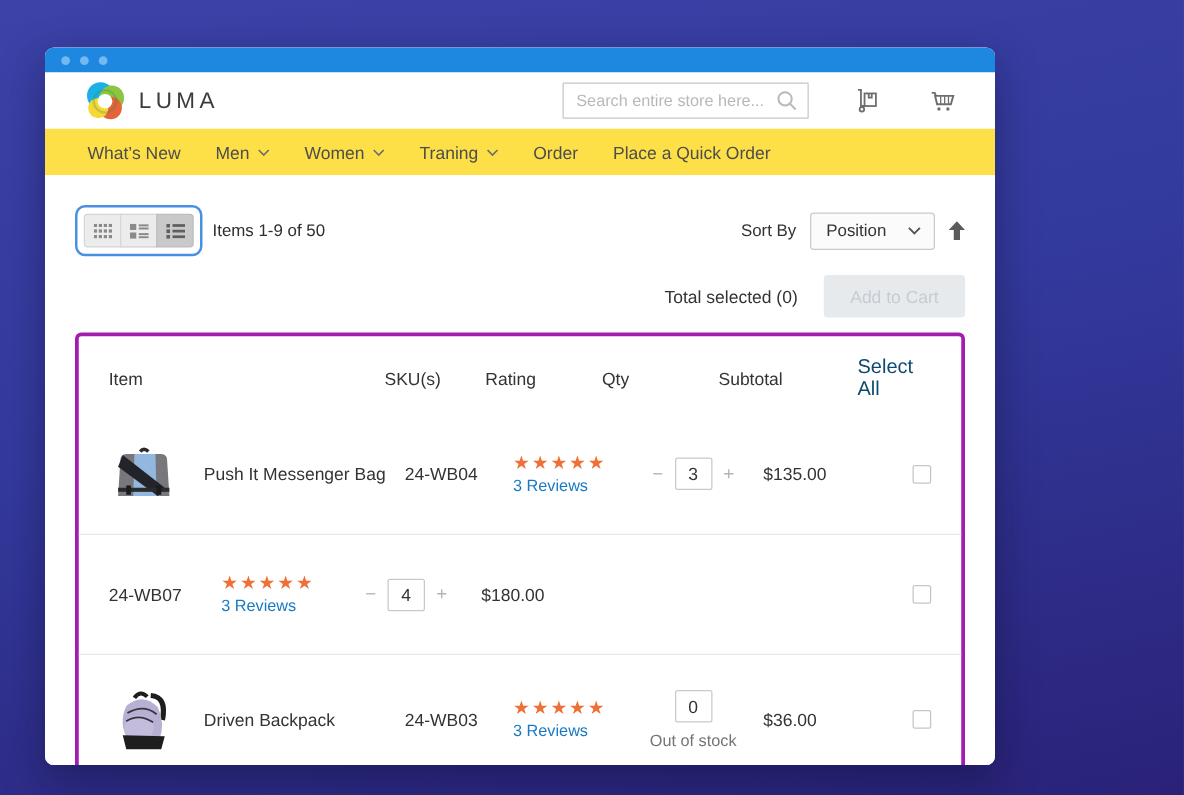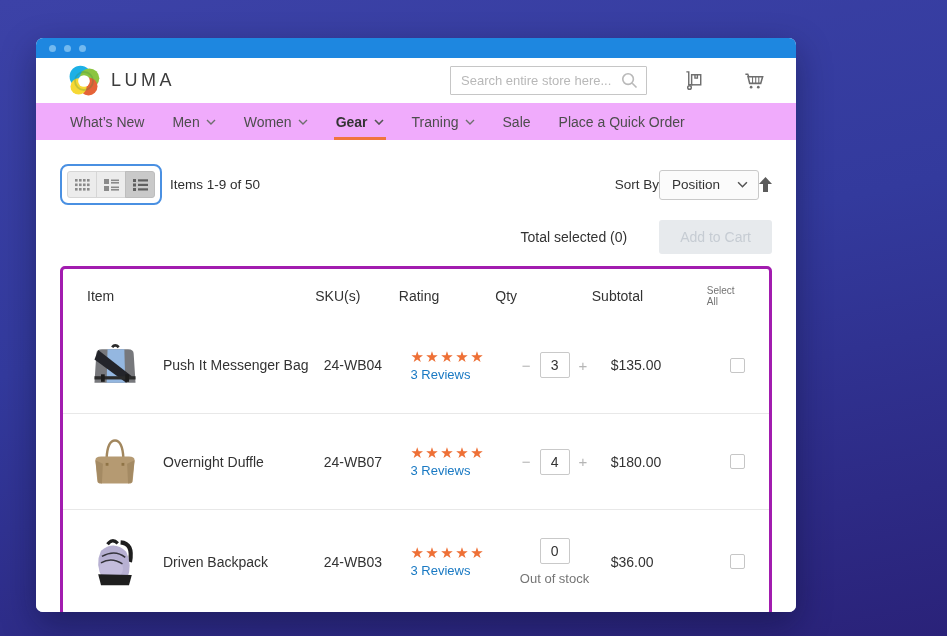--- a/index.html
+++ b/index.html
@@ -32,60 +32,60 @@
   .search-box { position: relative; }
   .search-box input {
     width: 197px; height: 29px; border: 1px solid #c6c6c6; border-radius: 1px;
     padding: 0 32px 0 10px; font-size: 13px; color: #444; outline: none;
     font-family: "Liberation Sans", sans-serif;
   }
   .search-box input::placeholder { color: #b8b8b8; }
   .search-icon { position: absolute; right: 8px; top: 5px; cursor: pointer; }
   .hdr-icon { cursor: pointer; display: flex; align-items: center; }
   
-  .nav { height: 37px; flex: 0 0 37px; background: #f0abfc; display: flex; align-items: stretch; padding: 0 20px; }
+  .nav { height: 37px; flex: 0 0 37px; background: #fde047; display: flex; align-items: stretch; padding: 0 20px; }
   .nav-item { display: flex; align-items: center; gap: 6px; padding: 0 14px; font-size: 14px; color: #4d4d4d; cursor: pointer; position: relative; white-space: nowrap; }
   .nav-item.active { font-weight: 700; color: #333; }
   .nav-item.active::after { content: ""; position: absolute; left: 12px; right: 12px; bottom: 0; height: 3px; background: #f0753e; }
   
   .content { flex: 1; background: #fff; padding: 0 24px; display: flex; flex-direction: column; }
   .toolbar-row { margin-top: 24px; display: flex; align-items: center; }
   .viewmode-group { border: 2px solid #4a90e2; border-radius: 8px; padding: 5px; display: inline-flex; background: #fff; }
   .vm-btn { width: 30px; height: 27px; background: #ececec; border: 1px solid #d6d6d6; display: flex; align-items: center; justify-content: center; cursor: pointer; margin-left: -1px; }
   .vm-btn:first-child { border-radius: 3px 0 0 3px; margin-left: 0; }
   .vm-btn:last-child { border-radius: 0 3px 3px 0; }
   .vm-btn.active { background: #c9c9c9; border-color: #bdbdbd; }
   .items-count { margin-left: 8px; font-size: 13.5px; color: #2e2e2e; }
-  .toolbar-right { margin-left: auto; display: flex; align-items: center; }
+  .toolbar-right { margin-left: auto; display: flex; align-items: center; gap: 11px; }
   .sort-label { font-size: 13.5px; color: #333; }
   .sort-select { width: 100px; height: 30px; border: 1px solid #c9c9c9; border-radius: 3px; background: #fbfbfb; display: flex; align-items: center; padding: 0 10px 0 12px; font-size: 13.5px; color: #333; cursor: pointer; }
   .sort-select .chev { margin-left: auto; }
   .sorter-btn { cursor: pointer; display: flex; align-items: center; }
-  .selection-row { margin-top: 15px; display: flex; align-items: center; justify-content: flex-end; gap: 32px; }
+  .selection-row { margin-top: 15px; display: flex; align-items: center; justify-content: flex-end; gap: 21px; }
   .total-selected { font-size: 14px; color: #333; }
   .add-to-cart { background: #e7eaed; color: #c6ccd3; border: none; border-radius: 3px; padding: 9px 21px; font-size: 14px; font-family: "Liberation Sans", sans-serif; cursor: default; }
   
   .table-card { margin-top: 12px; border: 3px solid #a21caf; border-radius: 5px; background: #fff; }
   .thead, .trow { display: flex; align-items: center; padding: 0 24px; }
   .thead { padding-top: 16px; padding-bottom: 10px; font-size: 14px; color: #333; }
   .trow { min-height: 96px; }
   .trow + .trow { border-top: 1px solid #e8e8e8; }
   .trow:first-of-type { min-height: 89px; }
   .trow.last { min-height: 104px; }
   .c-item { width: 246px; display: flex; align-items: center; }
   .c-sku { width: 90px; font-size: 14px; color: #333; }
   .c-rating { width: 104px; display: flex; flex-direction: column; gap: 3px; }
   .c-qty { width: 104px; }
   .c-sub { width: 124px; font-size: 14px; color: #333; }
   .c-check { margin-left: auto; display: flex; justify-content: flex-end; }
   .prod-img { width: 56px; height: 58px; margin-right: 20px; flex: 0 0 56px; }
   .prod-name { font-size: 14px; color: #333; }
   .stars { color: #ee7036; font-size: 15px; letter-spacing: 1.5px; line-height: 1; }
   .reviews-link { font-size: 13px; color: #1979c3; cursor: pointer; }
-  .select-all { font-size: 10px; color: #737373; cursor: pointer; }
+  .select-all { font-size: 16px; color: #0c4a6e; cursor: pointer; }
   .qty-wrap { width: 88px; display: flex; flex-direction: column; align-items: center; gap: 7px; }
   .stepper { display: flex; align-items: center; gap: 9px; }
   .step-btn { color: #b5b5b5; font-size: 15px; cursor: pointer; line-height: 1; }
   .qty-input { width: 30px; height: 26px; border: 1px solid #c9c9c9; border-radius: 2px; text-align: center; font-size: 14px; color: #333; outline: none; font-family: "Liberation Sans", sans-serif; }
   .stock-label { font-size: 13px; color: #757575; white-space: nowrap; }
   input[type="checkbox"] { appearance: none; -webkit-appearance: none; width: 15px; height: 15px; border: 1px solid #c6c6c6; border-radius: 2px; background: #fff; cursor: pointer; }
 </style>
 </head>
 <body>
 
@@ -149,34 +149,28 @@
         <svg width="10" height="6" viewBox="0 0 10 6" fill="none" stroke="#6e6e6e" stroke-width="1.4">
             <path d="M1 1 L5 5 L9 1"></path>
           </svg>
       </div>
       <div class="nav-item">
         <span>Women</span>
         <svg width="10" height="6" viewBox="0 0 10 6" fill="none" stroke="#6e6e6e" stroke-width="1.4">
             <path d="M1 1 L5 5 L9 1"></path>
           </svg>
       </div>
-      <div class="nav-item active">
-        <span>Gear</span>
-        <svg width="10" height="6" viewBox="0 0 10 6" fill="none" stroke="#555" stroke-width="1.6">
-            <path d="M1 1 L5 5 L9 1"></path>
-          </svg>
-      </div>
       <div class="nav-item">
         <span>Traning</span>
         <svg width="10" height="6" viewBox="0 0 10 6" fill="none" stroke="#6e6e6e" stroke-width="1.4">
             <path d="M1 1 L5 5 L9 1"></path>
           </svg>
       </div>
       <div class="nav-item">
-        <span>Sale</span>
+        <span>Order</span>
       </div>
       <div class="nav-item">
         <span>Place a Quick Order</span>
       </div>
     </div>
 
     <div class="content">
 
       <div class="toolbar-row">
         <div class="viewmode-group">
@@ -278,31 +272,20 @@
               </div>
             </div>
           </div>
           <div class="c-sub">$135.00</div>
           <div class="c-check">
               <input type="checkbox" style="">
             </div>
         </div>
 
         <div class="trow">
-          <div class="c-item">
-            <svg class="prod-img" viewBox="0 0 60 60">
-              <path d="M21 26 Q22 7 30 7 Q38 7 39 26" stroke="#a2875e" stroke-width="2.6" fill="none"></path>
-              <path d="M9 28 Q9 24 15 24 L45 24 Q51 24 51 28 L49 50 Q49 53 45 53 L15 53 Q11 53 11 50 Z" fill="#b59a72"></path>
-              <path d="M9 28 L17 32 L16 53 L12 52 Z" fill="#a48a63"></path>
-              <path d="M51 28 L43 32 L44 53 L48 52 Z" fill="#a48a63"></path>
-              <rect x="20" y="31" width="3" height="3" fill="#8f7446"></rect>
-                <rect x="37" y="31" width="3" height="3" fill="#8f7446"></rect>
-            </svg>
-            <span class="prod-name">Overnight Duffle</span>
-          </div>
           <div class="c-sku">24-WB07</div>
           <div class="c-rating">
             <span class="stars">★★★★★</span>
             <span class="reviews-link">3 Reviews</span>
           </div>
           <div class="c-qty">
             <div class="qty-wrap">
               <div class="stepper">
                 <span class="step-btn">−</span>
                 <input class="qty-input" type="text" value="4" style="">

